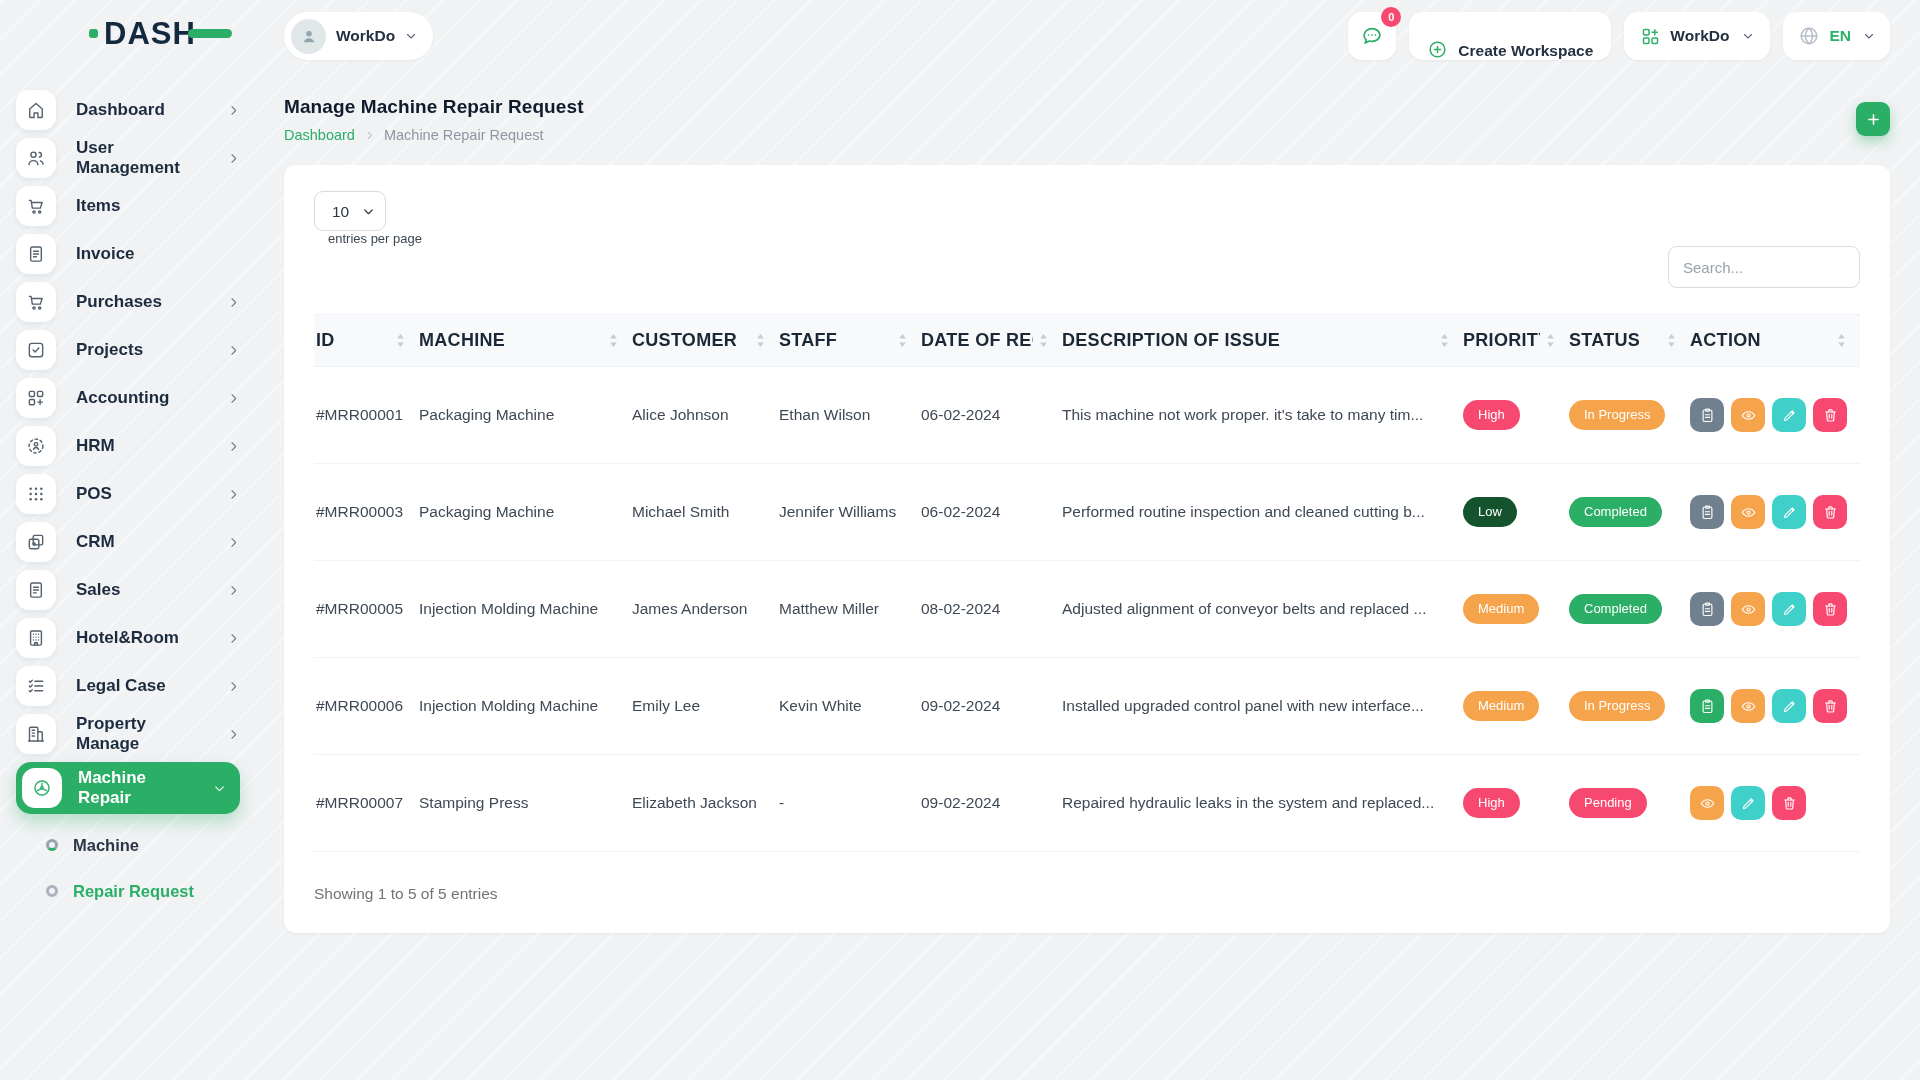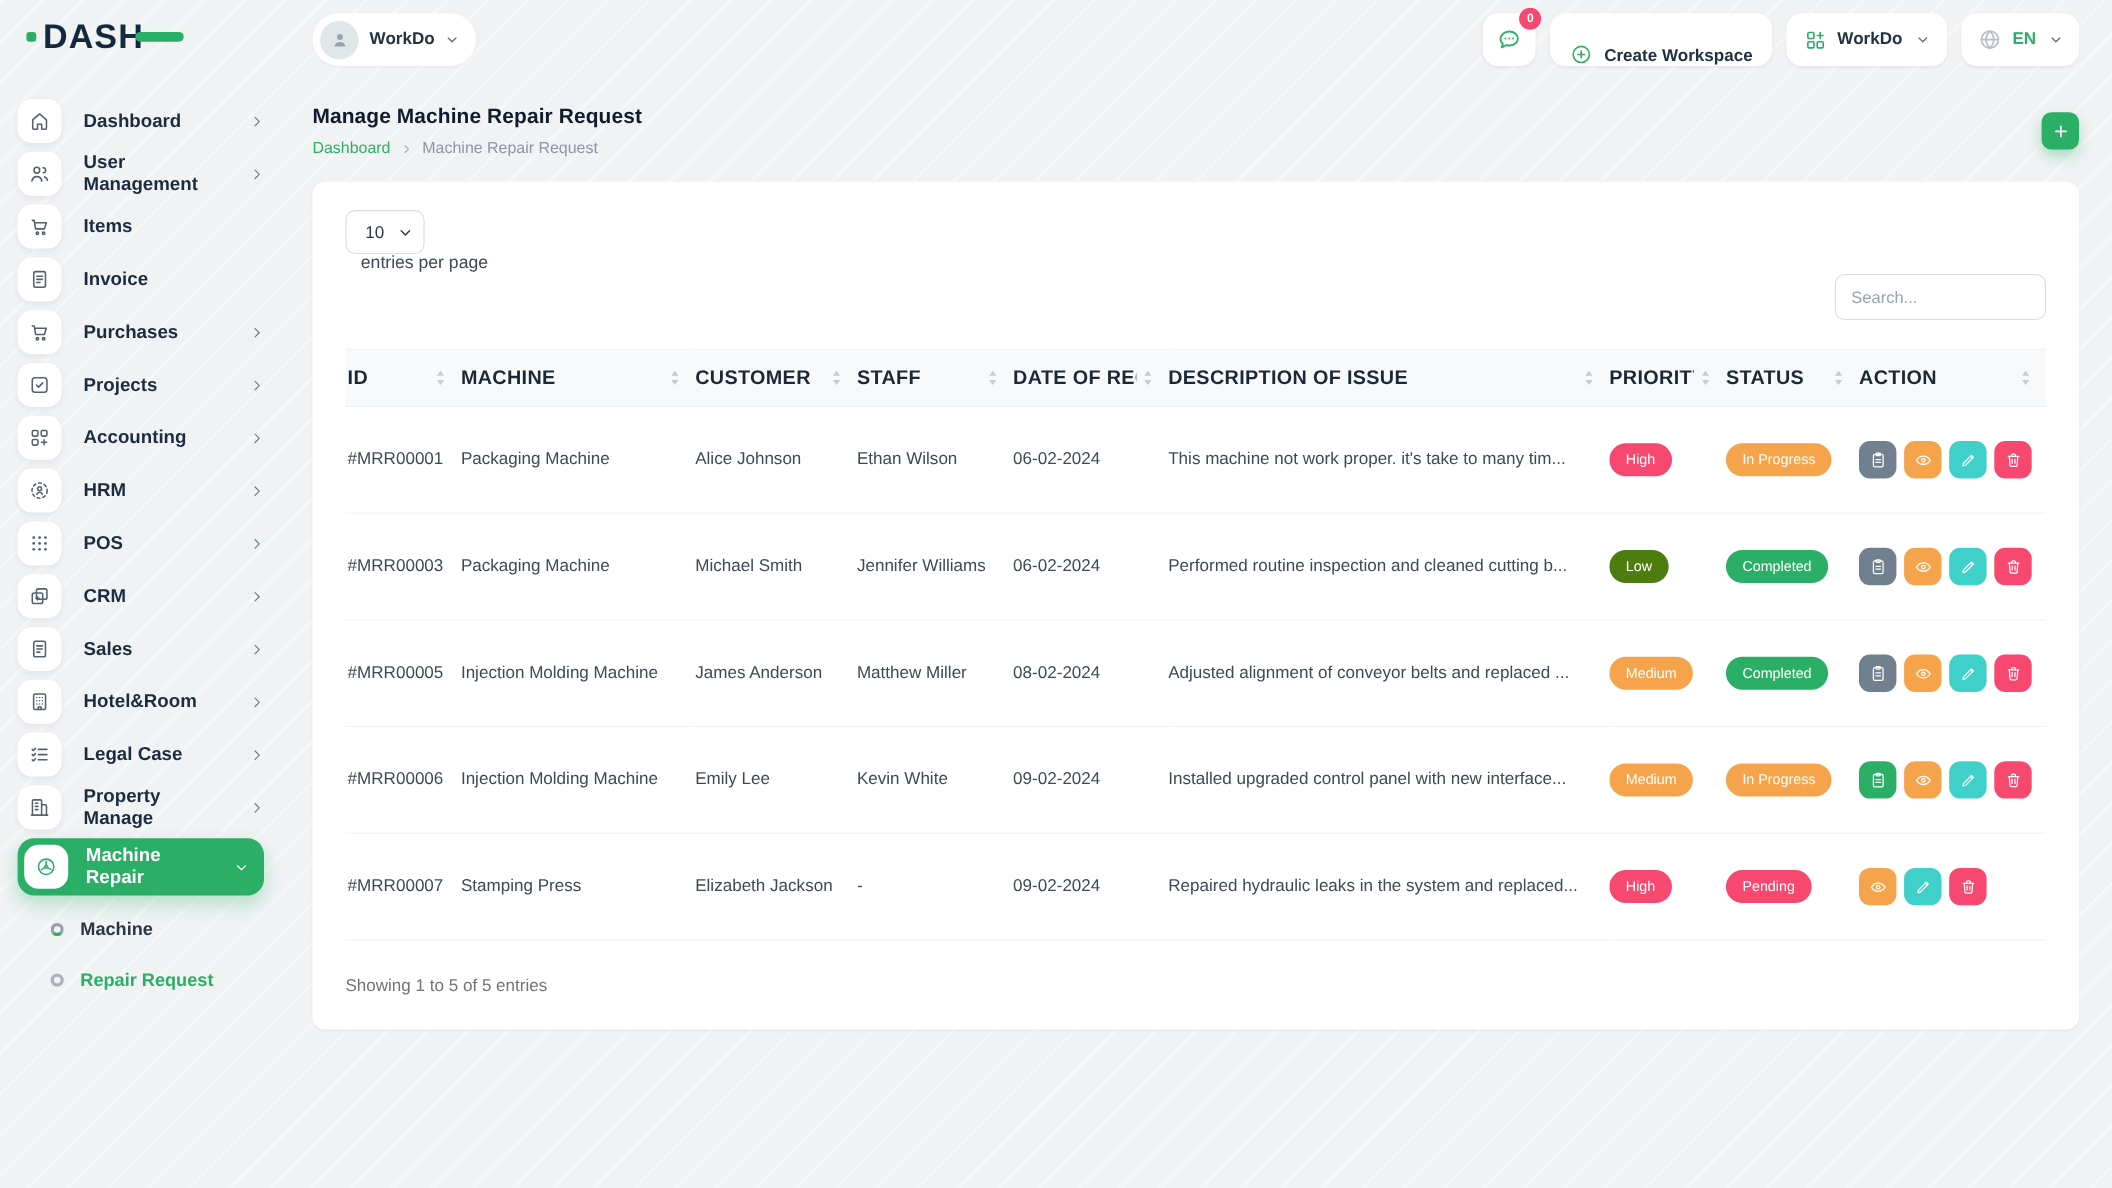--- a/index.html
+++ b/index.html
@@ -8,21 +8,21 @@
     font-family:"Liberation Sans", sans-serif;
     color:#1b2a3d;
     background:#f0f2f4;
     background-image:repeating-linear-gradient(135deg, rgba(255,255,255,.35) 0 3px, rgba(0,0,0,0) 3px 26px);
     position:relative;
   }
   svg{ display:block; fill:none; stroke:currentColor; stroke-width:1.7; stroke-linecap:round; stroke-linejoin:round; }
 
   
   .sidebar{ position:fixed; left:0; top:0; bottom:0; width:254px; z-index:5; }
-  .logo-wrap{ height:66px; display:flex; align-items:center; padding-left:24px; }
+  .logo-wrap{ height:66px; display:flex; align-items:center; padding-left:89px; }
   .logo{ position:relative; display:flex; align-items:center; gap:6px; }
   .logo .dot{ width:9px; height:9px; border-radius:3px; background:var(--green); }
   .logo .word{ font-size:31px; font-weight:900; letter-spacing:1px; color:#13293e; line-height:1; }
   .logo .bar{ width:44px; height:9px; border-radius:5px; background:var(--green); margin-left:-14px; }
   .menu{ padding-top:16px; }
   .menu-item{ display:flex; align-items:center; gap:20px; height:40px; margin:8px 14px 8px 16px; cursor:pointer; }
   .tile{ width:40px; height:40px; flex:0 0 40px; background:#fff; border-radius:13px; box-shadow:0 2px 6px rgba(25,39,62,.07);
          display:flex; align-items:center; justify-content:center; color:#55616e; }
   .tile svg{ width:20px; height:20px; }
   .menu-item .label{ font-size:17px; font-weight:600; color:#1c2b3e; }
@@ -74,21 +74,21 @@
   .add-btn svg{ width:17px; height:17px; stroke-width:2.2; }
 
   
   .card{ margin-top:22px; background:#fff; border-radius:12px; padding:26px 30px 30px; box-shadow:0 1px 3px rgba(16,24,40,.05); }
   .card-top{ display:flex; align-items:flex-start; margin-bottom:26px;flex-direction:column; }
   .select-wrap{ position:relative; width:72px; height:40px; }
   .select-wrap select{ appearance:none; -webkit-appearance:none; width:100%; height:100%; border:1px solid #d6dce2; border-radius:9px;
         background:#fff; font-family:inherit; font-size:15.5px; color:#2b3847; padding:0 0 0 17px; cursor:pointer; }
   .select-wrap .sel-chev{ position:absolute; right:11px; top:14px; pointer-events:none; color:#2b3847; }
   .sel-chev svg{ width:13px; height:13px; stroke-width:2.4; }
-  .entries-label{ margin-left:14px; font-size:16px; color:#3c4752; }
+  .entries-label{ margin-left:14px; font-size:13px; color:#3c4752; }
   .search-input{ margin-left:auto; width:192px; height:42px; border:1px solid #d6dce2; border-radius:9px; padding:0 14px;
         font-family:inherit; font-size:15px; color:#3c4752; outline:none; }
   .search-input::placeholder{ color:#99a2ad; }
 
   table{ width:100%; border-collapse:collapse; table-layout:fixed; }
   thead th{ background:#f7f9fb; border-top:1px solid #eef1f5; border-bottom:1px solid #eef1f5;
             padding:15px 14px 15px 0; text-align:left; cursor:pointer; }
   thead th:first-child{ padding-left:2px; }
   .th-inner{ display:flex; align-items:center; justify-content:space-between; gap:6px; }
   .th-label{ font-size:18px; font-weight:700; color:#1d2836; text-transform:uppercase; letter-spacing:.3px; white-space:nowrap; overflow:hidden; }
@@ -617,21 +617,21 @@
                 </svg>
               </button></td>
           </tr>
           <tr>
             <td>#MRR00003</td>
             <td>Packaging Machine</td>
             <td>Michael Smith</td>
             <td>Jennifer Williams</td>
             <td>06-02-2024</td>
             <td>Performed routine inspection and cleaned cutting b...</td>
-            <td><span class="pill-badge" style="background:#4d7c0f">Low</span></td>
+            <td><span class="pill-badge" style="background:#14532d">Low</span></td>
             <td><span class="pill-badge" style="background:#2BAE66">Completed</span></td>
             <td><button class="act-btn" style="background: rgb(113, 128, 142);">
                 <svg viewBox="0 0 24 24">
                   <rect x="5.8" y="4.2" width="12.4" height="16.2" rx="2"></rect>
                   <rect x="9.2" y="2.8" width="5.6" height="3.2" rx="1"></rect>
                   <path d="M9 11h6M9 14.6h6"></path>
                 </svg>
               </button><button class="act-btn" style="background: rgb(246, 164, 76);">
                 <svg viewBox="0 0 24 24">
                   <path d="M3.2 12s3.4-5.3 8.8-5.3S20.8 12 20.8 12s-3.4 5.3-8.8 5.3S3.2 12 3.2 12z"></path>

